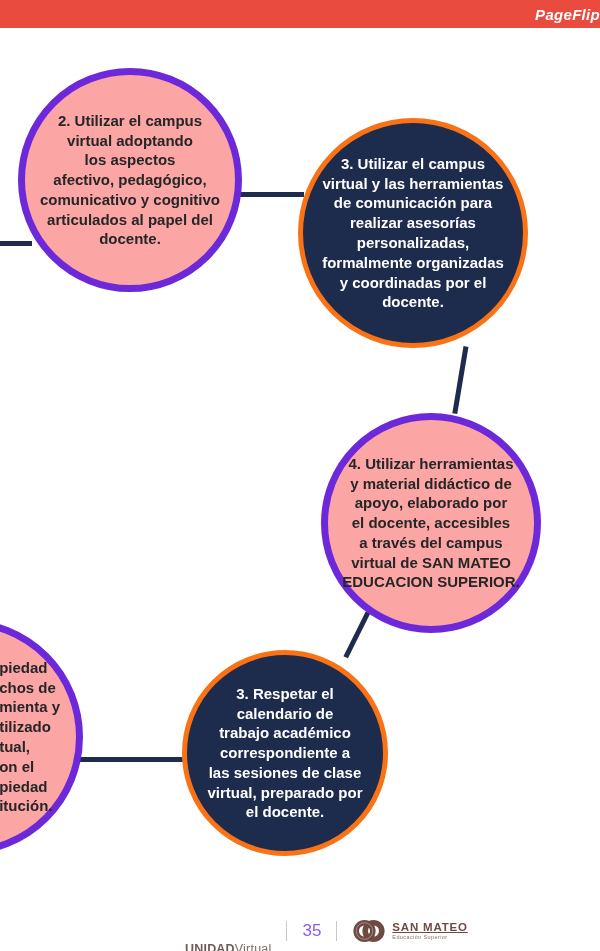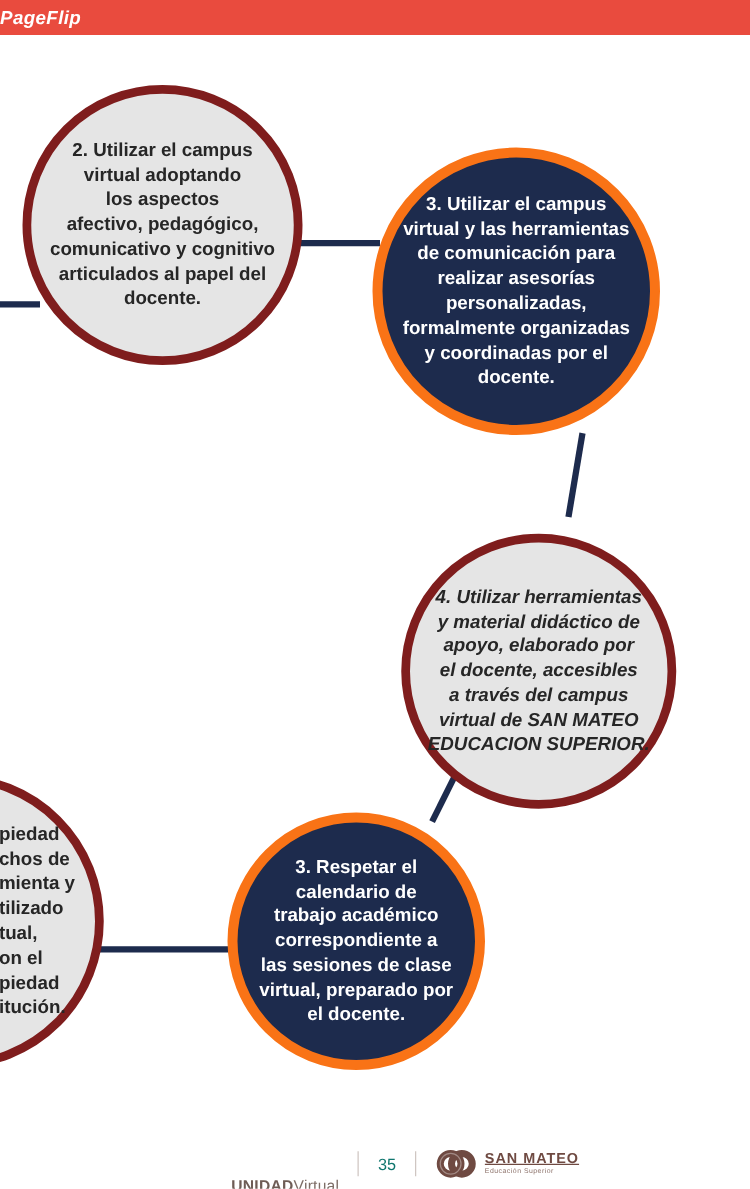--- a/index.html
+++ b/index.html
@@ -8,21 +8,21 @@
     background: #ffffff;
     overflow: hidden;
     font-family: "Liberation Sans", sans-serif;
     position: relative;
   }
   
   .header-bar {
     position: absolute; left: 0; top: 0;
     width: 600px; height: 28px;
     background: #e94b3e;
-    display: flex; align-items: center; justify-content: flex-start;
+    display: flex; align-items: center; justify-content: flex-end;
   }
   .header-title {
     color: #ffffff;
     font-size: 15px;
     font-weight: bold;
     font-style: italic;
     letter-spacing: 0.3px;
   }
   
   .page {
@@ -32,39 +32,39 @@
   }
   
   .circle {
     position: absolute;
     border-radius: 50%;
     display: flex; align-items: center; justify-content: center;
     box-sizing: border-box;
     text-align: center;
   }
   .circle-light {
-    background: #e5e5e5;
-    border: 7px solid #7f1d1d;
+    background: #fca5a5;
+    border: 7px solid #6d28d9;
   }
   .circle-dark {
     background: #1d2b4d;
-    border: 8px solid #f97316;
+    border: 5px solid #f97316;
   }
   .circle-text {
     white-space: pre-line;
     font-weight: bold;
     font-size: 15px;
     line-height: 1.32;
   }
   .circle-light .circle-text { color: #262626; }
   .circle-dark .circle-text { color: #ffffff; }
 
   #circle-2 { left: 18px;  top: 40px;  width: 224px; height: 224px; }
   #circle-3 { left: 298px; top: 90px;  width: 230px; height: 230px; }
-  #circle-4 { left: 321px; top: 399px; width: 220px; height: 220px; font-style: italic; }
+  #circle-4 { left: 321px; top: 385px; width: 220px; height: 220px; }
   #circle-5 { left: 182px; top: 622px; width: 206px; height: 206px; }
   #circle-6 { left: -153px; top: 591px; width: 236px; height: 236px;
               justify-content: flex-end; }
   #circle-6 .circle-text { text-align: left; padding-right: 16px; }
 
   
   .connector {
     position: absolute;
     height: 5px;
     background: #1d2b4d;
@@ -83,21 +83,21 @@
     display: flex; align-items: center;
     gap: 15px;
     color: #6e5c55;
   }
   .brand { font-size: 12.5px; letter-spacing: 0.2px; white-space: nowrap; margin-top: 36px; }
   .brand-bold { font-weight: bold; }
   .brand-light { font-weight: normal; color: #7d6d66; }
   .footer-divider {
     width: 1px; height: 20px; background: #cfc6c2;
   }
-  .page-number { font-size: 13px; color: #0f766e; }
+  .page-number { font-size: 17px; color: #8b5cf6; }
   .logo-group { display: flex; align-items: center; gap: 6px; }
   .logo-icon { width: 34px; height: 30px; display: block; }
   .logo-text-stack { display: flex; flex-direction: column; line-height: 1; }
   .logo-name {
     font-size: 11.5px; font-weight: bold; color: #6f4a42;
     letter-spacing: 0.8px; white-space: nowrap; text-decoration: underline;
   }
   .logo-subtitle {
     font-size: 5.5px; color: #8a6f67; letter-spacing: 0.4px; margin-top: 2px;
   }

